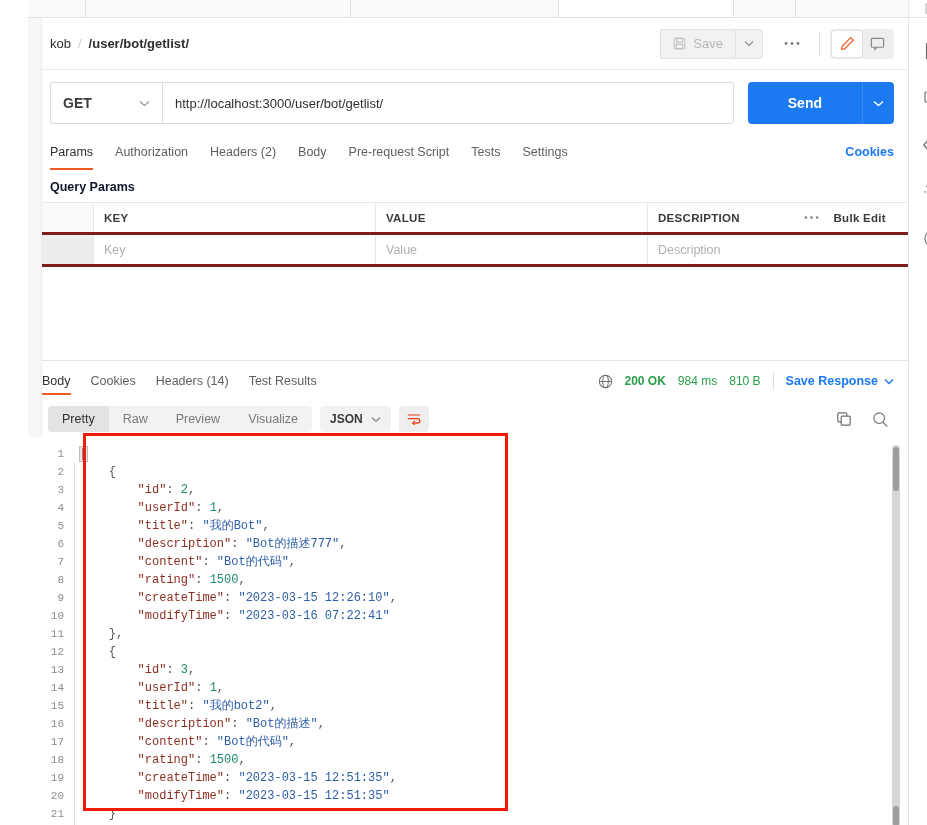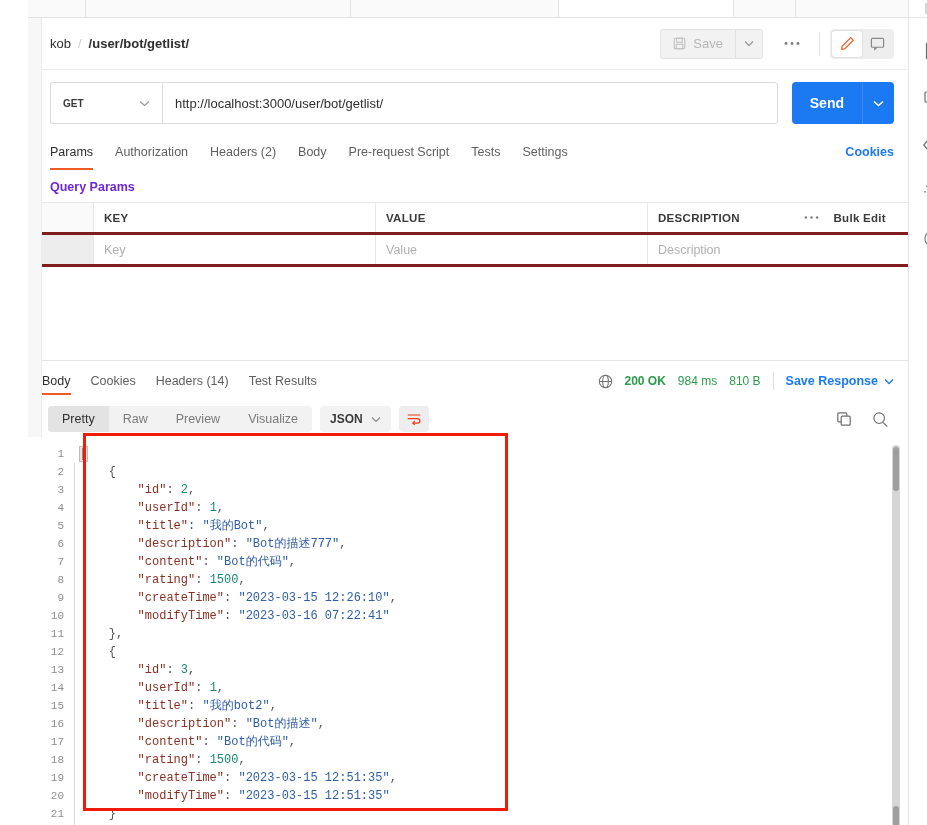--- a/index.html
+++ b/index.html
@@ -66,31 +66,31 @@
     width: 30px; height: 26px; display: flex; align-items: center; justify-content: center;
     border-radius: 3px; color: #8a8a8a;
   }
   .icon-pair .ibtn.sel { background: #ffffff; color: #ef5b25; box-shadow: 0 0 0 1px #e2e2e2; }
 
   
   .urlrow { padding: 12px 14px 12px 22px; display: flex; align-items: center; gap: 0; }
   .method {
     width: 112px; height: 42px; border: 1px solid #dcdcdc; border-right: none;
     border-radius: 3px 0 0 3px; display: flex; align-items: center;
-    padding: 0 12px; font-size: 10px; font-weight: 700; color: #3a3a3a; background: #fff;
+    padding: 0 12px; font-size: 14px; font-weight: 700; color: #3a3a3a; background: #fff;
   }
   .method .mcaret { margin-left: auto; color: #9a9a9a; font-weight: 400; }
   .urlbox {
     flex: 1; height: 42px; border: 1px solid #dcdcdc; border-radius: 0 3px 3px 0;
     display: flex; align-items: center; padding: 0 12px; font-size: 13px; color: #2f2f2f;
     background: #fff;
   }
   .sendwrap { display: flex; margin-left: 14px; }
   .send-btn {
-    height: 42px; padding: 0 18px; background: #1b79f2; color: #fff;
+    height: 42px; padding: 0 40px; background: #1b79f2; color: #fff;
     font-size: 14px; font-weight: 700; border-radius: 4px 0 0 4px;
     display: flex; align-items: center;
   }
   .send-caret {
     height: 42px; width: 32px; background: #1b79f2; color: #fff;
     border-radius: 0 4px 4px 0; display: flex; align-items: center; justify-content: center;
     border-left: 1px solid #3b8bf5;
   }
 
   
@@ -100,21 +100,21 @@
   }
   .reqtab { position: relative; height: 32px; display: flex; align-items: center; }
   .reqtab.active { color: #2f2f2f; }
   .reqtab.active::after {
     content: ""; position: absolute; left: 0; right: 0; bottom: -2px;
     height: 2px; background: #ef5b25;
   }
   .reqtabs .spacer { flex: 1; }
   .cookies-link { color: #1b79f2; font-size: 12.5px; font-weight: 600; }
 
-  .qp-title { padding: 12px 22px 8px; font-size: 12.5px; color: #6d28d9; font-weight: 600; }
+  .qp-title { padding: 12px 22px 8px; font-size: 12.5px; color: #0f172a; font-weight: 600; }
 
   
   .ptable { border-top: 1px solid #e8e8e8; }
   .prow { display: flex; height: 32px; border-bottom: 3px solid #7f1d1d; }
   .pcell { border-right: 1px solid #e8e8e8; display: flex; align-items: center; padding: 0 10px; font-size: 12.5px; }
   .c-check { width: 52px; background: #fafafa; border-right: 1px solid #e8e8e8; }
   .c-key { width: 282px; }
   .c-val { width: 272px; }
   .c-desc { flex: 1; border-right: none; }
   .prow.head .pcell { font-weight: 700; color: #3a3a3a; font-size: 11.5px; letter-spacing: .3px; }

